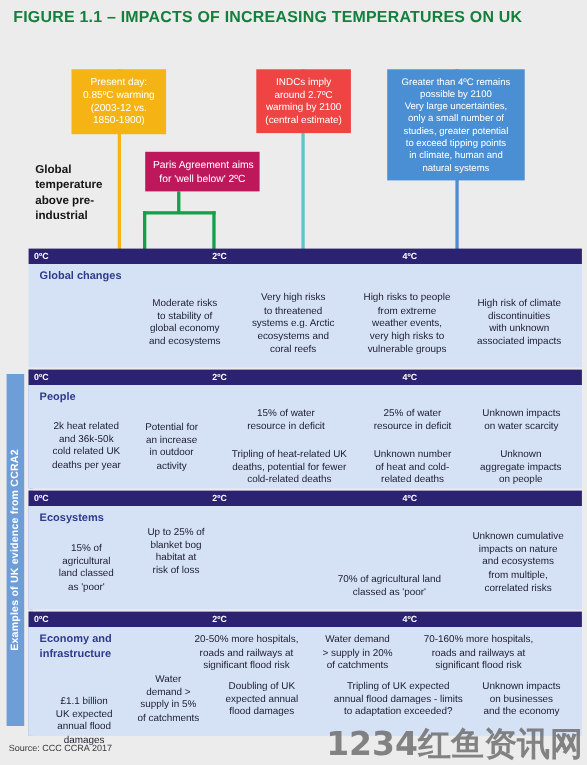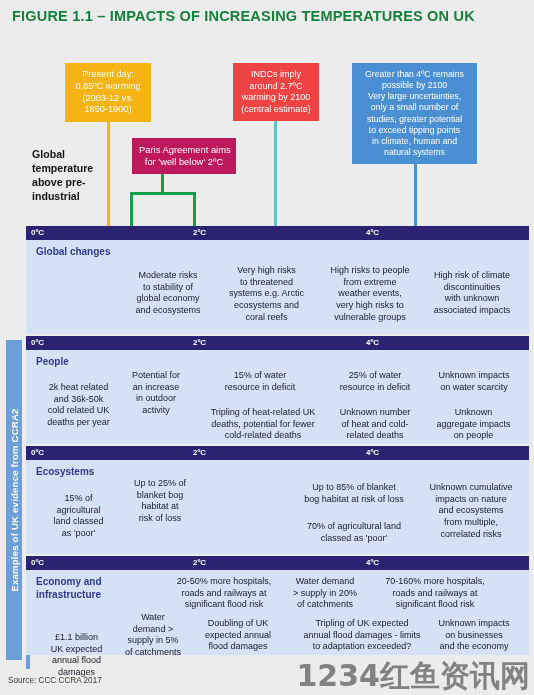--- a/index.html
+++ b/index.html
@@ -267,21 +267,21 @@
       <span class="tlabel" style="left:5px;">0ºC</span>
       <span class="tlabel" style="left:167px;">2ºC</span>
       <span class="tlabel" style="left:340px;">4ºC</span>
     </div>
     <div class="bandbody" style="height:94px;">
       <div class="band-title" style="left:10px; top:6px;">People</div>
       <div class="cell" style="left:10px; top:32px; width:85px;">2k heat related
 and 36k-50k
 cold related UK
 deaths per year</div>
-      <div class="cell" style="left:96px; top:20px; width:68px;">Potential for
+      <div class="cell" style="left:96px; top:33px; width:68px;">Potential for
 an increase
 in outdoor
 activity</div>
       <div class="cell" style="left:172px; top:20px; width:124px;">15% of water
 resource in deficit</div>
       <div class="cell" style="left:172px; top:57px; width:130px;">Tripling of heat-related UK
 deaths, potential for fewer
 cold-related deaths</div>
       <div class="cell" style="left:298px; top:20px; width:102px;">25% of water
 resource in deficit</div>
@@ -306,40 +306,38 @@
     <div class="bandbody" style="height:94px;">
       <div class="band-title" style="left:10px; top:6px;">Ecosystems</div>
       <div class="cell" style="left:10px; top:33px; width:85px;">15% of
 agricultural
 land classed
 as 'poor'</div>
       <div class="cell" style="left:92px; top:18px; width:84px;">Up to 25% of
 blanket bog
 habitat at
 risk of loss</div>
-      <div class="cell" style="left:265px; top:22px; width:126px;">Up to 85% of blanket
-bog habitat at risk of loss</div>
       <div class="cell" style="left:265px; top:61px; width:126px;">70% of agricultural land
 classed as 'poor'</div>
       <div class="cell" style="left:390px; top:22px; width:110px;">Unknown cumulative
 impacts on nature
 and ecosystems
 from multiple,
 correlated risks</div>
     </div>
   </div>
 
   <div class="band" style="top:556px; height:113px;">
     <div class="leftrule"></div>
     <div class="tempbar">
       <span class="tlabel" style="left:5px;">0ºC</span>
       <span class="tlabel" style="left:167px;">2ºC</span>
       <span class="tlabel" style="left:340px;">4ºC</span>
     </div>
-    <div class="bandbody" style="height:85px;">
+    <div class="bandbody" style="height:99px;">
       <div class="band-title" style="left:10px; top:6px;">Economy and
 infrastructure</div>
       <div class="cell" style="left:8px; top:42px; width:85px;margin-top:20px;">£1.1 billion
 UK expected
 annual flood
 damages</div>
       <div class="cell" style="left:88px; top:42px; width:78px;">Water
 demand &gt;
 supply in 5%
 of catchments</div>

